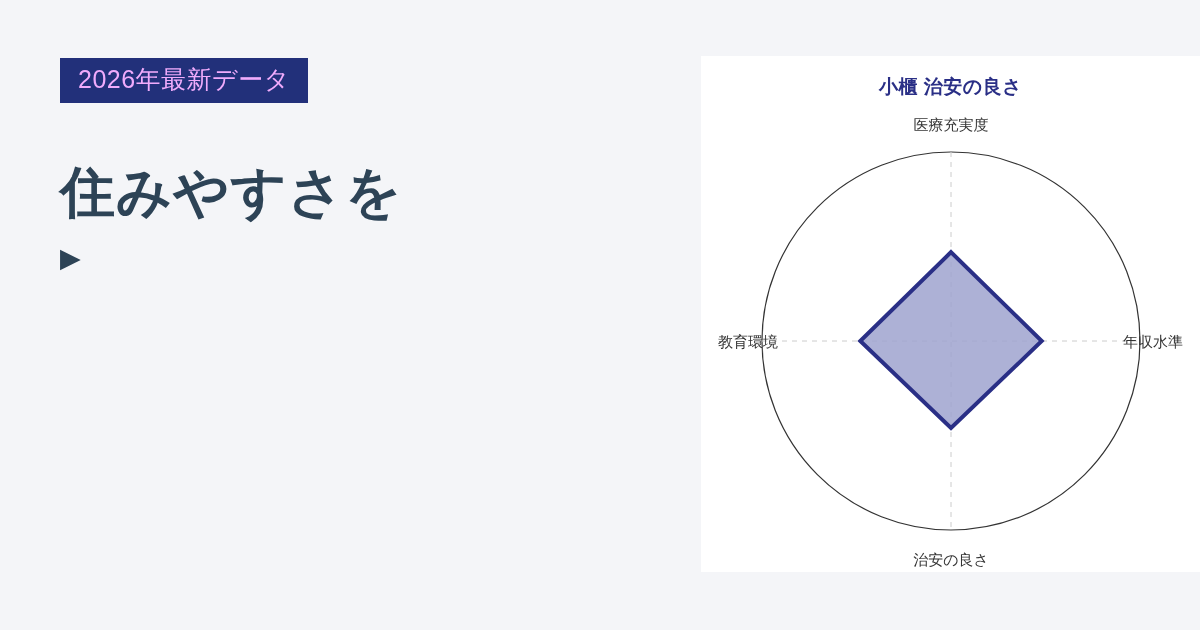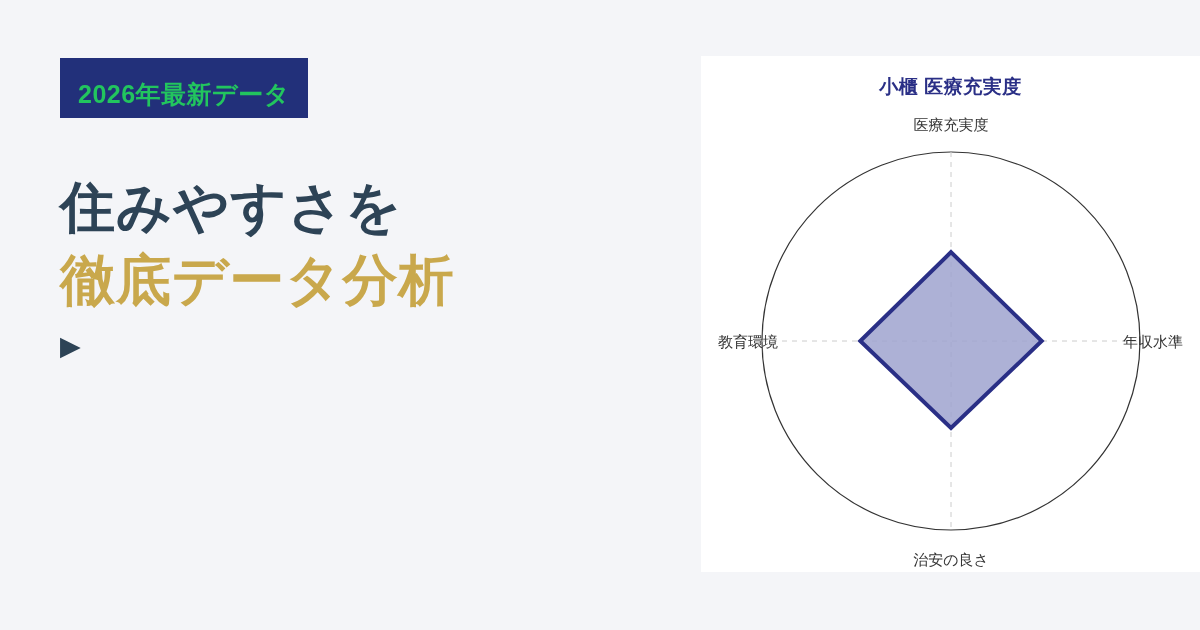--- a/index.html
+++ b/index.html
@@ -18,25 +18,25 @@
   #left-panel {
     position:absolute;
     left:0; top:0;
     width:700px; height:630px;
     padding:58px 0 0 60px;
   }
 
   #badge {
     display:inline-block;
     background:#22307a;
-    color:#22c55e;
+    color:#f0abfc;
     font-size:25px;
-    font-weight:700;
+    font-weight:400;
     letter-spacing:0.5px;
-    padding:24px 18px 11px 18px;
+    padding:9px 18px 11px 18px;
     line-height:1.0;
     white-space:nowrap;
   }
 
   #headline {
     margin-top:53px;
   }
   .headline-line {
     font-size:55px;
     font-weight:700;
@@ -93,32 +93,31 @@
 </style>
 </head>
 <body>
 
 <div id="left-panel">
 
   <div id="badge">2026年最新データ</div>
 
   <div id="headline">
     <div class="headline-line headline-dark">住みやすさを</div>
-    <div class="headline-line hl-gold">徹底データ分析</div>
   </div>
 
   <div id="subtitle">
     <span class="tri">▶</span>
   </div>
 
 </div>
 
 <div id="chart-card">
 
-  <div id="chart-title">小櫃 医療充実度</div>
+  <div id="chart-title">小櫃 治安の良さ</div>
 
   <div id="radar-wrap">
     <svg id="radar-svg" width="499" height="516" viewBox="0 0 499 516">
 
       <circle id="outer-ring" cx="250" cy="273" r="189" fill="none" stroke="#333333" stroke-width="1.2"></circle>
 
       <line id="spoke-v" x1="250" y1="84" x2="250" y2="462" stroke="#cccccc" stroke-width="1" stroke-dasharray="5 5"></line>
       <line id="spoke-h" x1="61" y1="273" x2="439" y2="273" stroke="#cccccc" stroke-width="1" stroke-dasharray="5 5"></line>
 
       <polygon id="radar-polygon" points="250.00,184.17 340.72,273.00 250.00,359.94 159.28,273.00" fill="#9fa3cf" fill-opacity="0.85" stroke="#2a2f86" stroke-width="4" stroke-linejoin="miter"></polygon>

